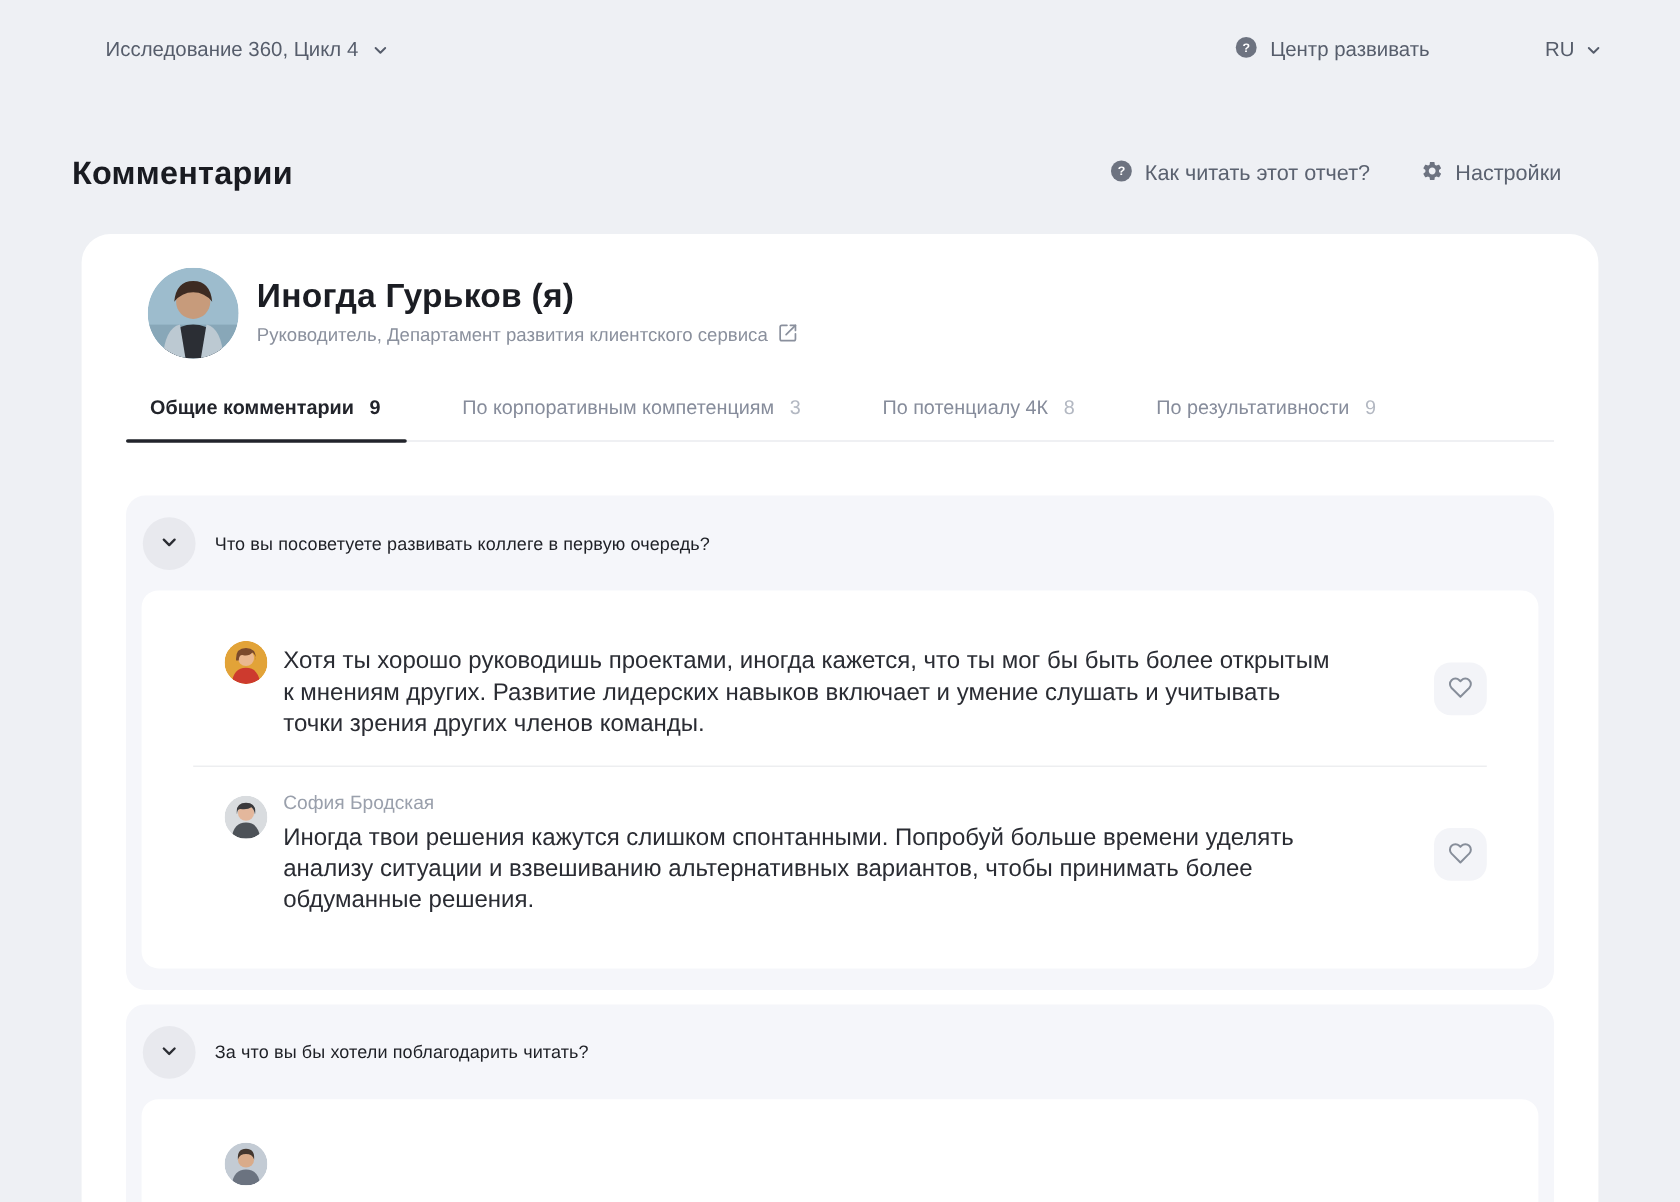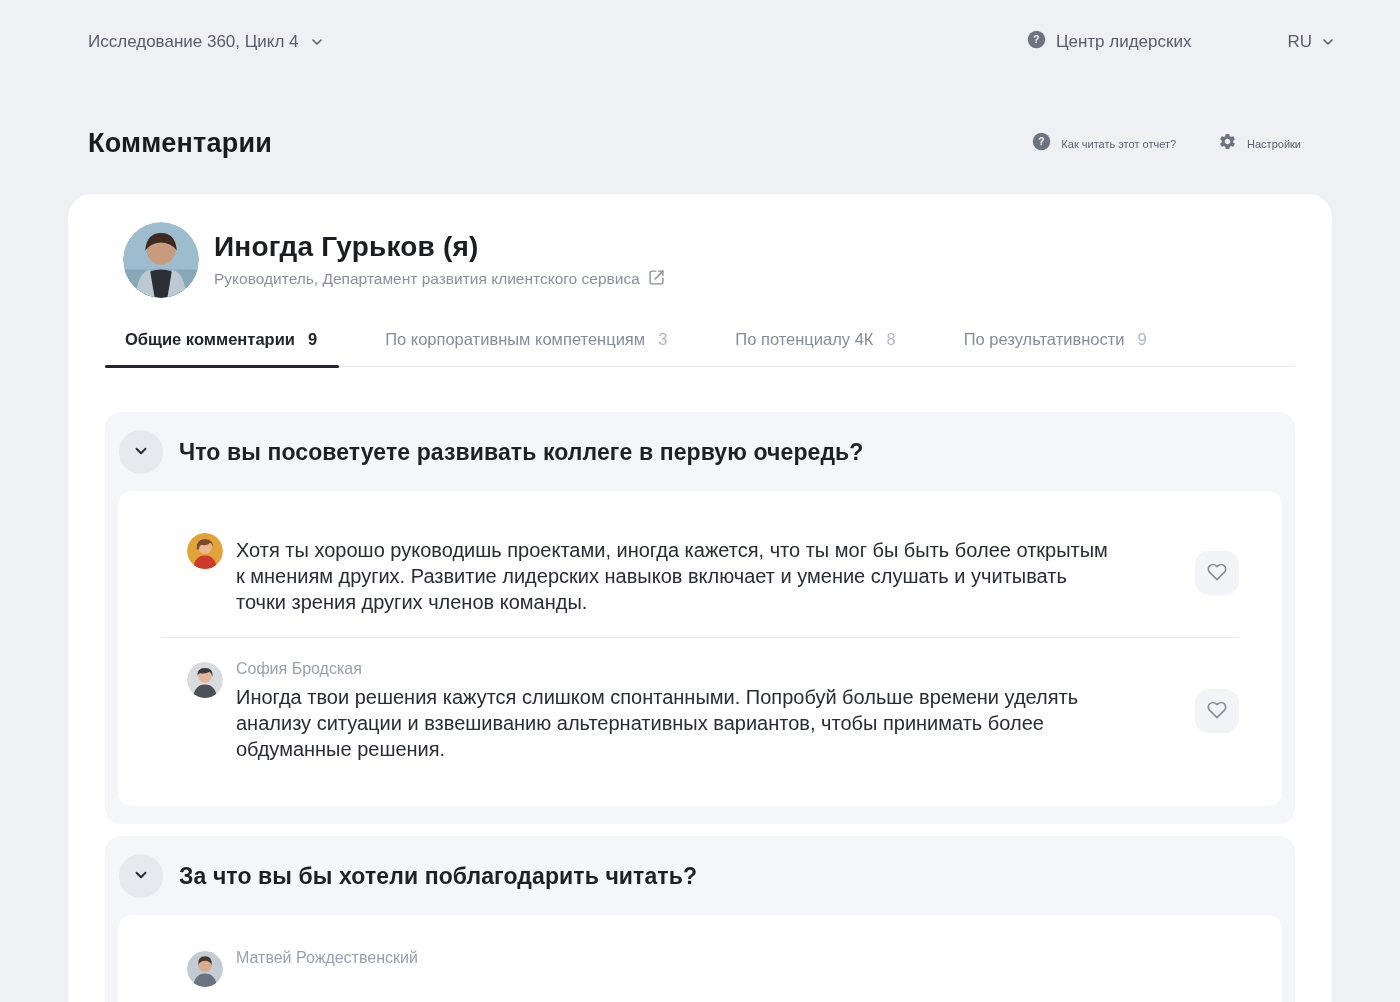--- a/index.html
+++ b/index.html
@@ -18,26 +18,26 @@
   .selector-label { font-size:17px; color:#565d6b; }
   .topbar-right { display:flex; align-items:center; gap:48px; }
   .support { display:flex; align-items:center; gap:10px; cursor:pointer; }
   .support-label { font-size:17px; color:#565d6b; }
   .lang { display:flex; align-items:center; gap:8px; cursor:pointer;margin-left:48px; }
   .lang-label { font-size:17px; color:#565d6b; }
   .chev { display:inline-flex; }
   
   .page-header {
     display:flex; justify-content:space-between; align-items:center;
-    padding:75px 99px 0 88px;
+    padding:75px 99px 0 60px;
   }
   .page-title { font-size:27px; font-weight:bold; color:#191b21; letter-spacing:.2px; }
   .header-right { display:flex; align-items:center; gap:42px; }
   .header-link { display:flex; align-items:center; gap:10px; cursor:pointer; }
-  .header-link span.lbl { font-size:11px; color:#5b6270; }
+  .header-link span.lbl { font-size:18px; color:#5b6270; }
   
   .main-card {
     width:1264px; margin:35px auto 0; background:#ffffff;
     border-radius:24px; padding:28px 37px 60px; height:860px;
   }
   .profile { display:flex; align-items:center; gap:15px; margin-left:18px; }
   .avatar-lg { width:76px; height:76px; border-radius:50%; overflow:hidden; flex:none; }
   .profile-name { font-size:28px; font-weight:bold; color:#1b1d23; letter-spacing:.2px; }
   .profile-sub { display:flex; align-items:center; gap:8px; margin-top:6px; }
   .profile-sub span { font-size:15.5px; color:#8a909d; }
@@ -55,21 +55,21 @@
     height:3px; background:#22242b; border-radius:2px;
   }
   
   .section { background:#f5f6fa; border-radius:16px; margin-top:45px; padding:18px 13px 18px 13px; }
   .section + .section { margin-top:12px; }
   .section-head { display:flex; align-items:center; gap:16px; padding:0 0 17px 1px; }
   .collapse-btn {
     width:44px; height:44px; border-radius:50%; background:#e8e9ee;
     display:flex; align-items:center; justify-content:center; cursor:pointer; border:none; flex:none;
   }
-  .q-title { font-size:23px; font-weight:bold; color:#1e2026; letter-spacing:.1px; }
+  .q-title { font-size:15px; font-weight:normal; color:#1e2026; letter-spacing:.1px; }
   .inner-card { background:#ffffff; border-radius:14px; padding:40px 0 44px; }
   .comment { display:flex; align-items:flex-start; padding:0 43px 0 69px; }
   .avatar-sm { width:36px; height:36px; border-radius:50%; overflow:hidden; flex:none; margin-top:2px; }
   .c-body { margin-left:13px; width:880px; }
   .c-author { font-size:16px; color:#9aa0ac; }
   .c-text { font-size:20px; color:#2a2c33; line-height:26px; margin-top:6px; }
   .heart-btn {
     margin-left:auto; width:44px; height:44px; border-radius:14px; border:none;
     background:#f3f4f8; display:flex; align-items:center; justify-content:center;
     cursor:pointer; align-self:center; flex:none;
@@ -91,21 +91,21 @@
     </span>
   </div>
   <div class="topbar-right">
     <div class="support">
       <span>
         <svg width="19" height="19" viewBox="0 0 24 24">
             <circle cx="12" cy="12" r="11" fill="#6d7380"></circle>
             <text x="12" y="16.5" font-size="13" font-weight="bold" fill="#ffffff" text-anchor="middle" font-family="Liberation Sans, sans-serif">?</text>
           </svg>
       </span>
-      <span class="support-label">Центр лидерских</span>
+      <span class="support-label">Центр развивать</span>
     </div>
     <div class="lang">
       <span class="lang-label">RU</span>
       <span class="chev">
         <svg width="16" height="16" viewBox="0 0 24 24" fill="none" stroke="#565d6b" stroke-width="2.4" stroke-linecap="round" stroke-linejoin="round">
             <polyline points="6 9 12 15 18 9"></polyline>
           </svg>
       </span>
     </div>
   </div>
@@ -285,21 +285,17 @@
                 </clipPath>
               </defs>
             <g clip-path="url(#clip-m)">
               <rect width="48" height="48" fill="#c3cbd4"></rect>
               <circle cx="24" cy="19" r="9" fill="#d9ab8a"></circle>
               <path d="M15 19 q-1-12 9-12 q10 0 9 12 q-2-6-9-6 q-7 0-9 6z" fill="#43362e"></path>
               <path d="M8 48 q2-18 16-18 q14 0 16 18z" fill="#6b7380"></path>
             </g>
           </svg>
         </div>
-        <div class="c-body">
-          <div class="c-author">Матвей Рождественский</div>
-          <div class="c-text"></div>
-        </div>
       </div>
     </div>
   </div>
 
 </div>
 
 </body></html>

